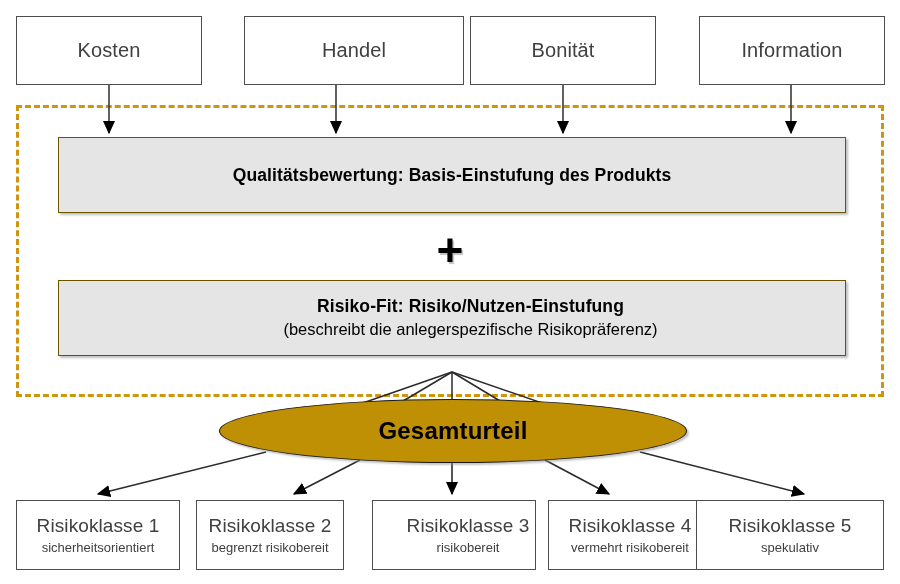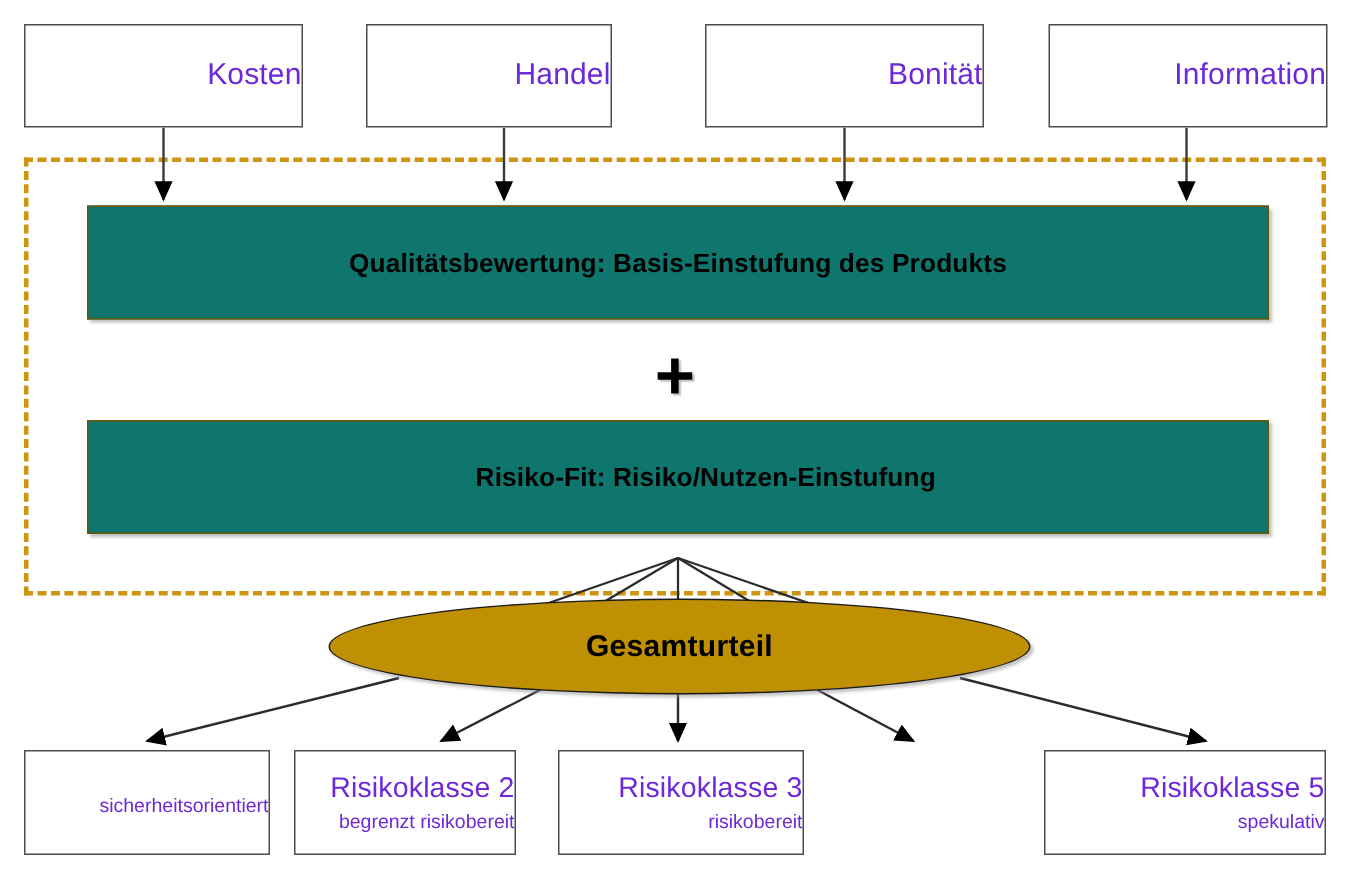--- a/index.html
+++ b/index.html
@@ -38,24 +38,24 @@
     background: transparent;
   }
   
   .wbox {
     position: absolute;
     box-sizing: border-box;
     border: 1.6px solid #4d4d4d;
     background: #ffffff;
     display: flex;
     flex-direction: column;
-    align-items: flex-end;
+    align-items: center;
     justify-content: center;
     text-align: center;
-    color: #6d28d9;
+    color: #404040;
   }
   .wbox .main {
     font-size: 19px;
     line-height: 1.15;
     letter-spacing: 0.1px;
     white-space: nowrap;
   }
   .wbox .sub {
     font-size: 13px;
     line-height: 1.2;
@@ -64,21 +64,21 @@
   }
   
   .src-box { height: 69px; top: 16px; }
   .src-box .main { font-size: 20px; }
   
   .risk-box { height: 70px; top: 500px; }
   
   .goldbar {
     position: absolute;
     box-sizing: border-box;
-    background: #0f766e;
+    background: #e5e5e5;
     border: 1.4px solid #6b5400;
     box-shadow: 2px 2px 2px rgba(140,140,140,0.55);
     display: flex;
     flex-direction: column;
     align-items: center;
     justify-content: center;
     text-align: center;
     color: #000000;
     left: 58px;
     width: 788px;
@@ -119,21 +119,21 @@
     width: 466px;
     height: 62px;
     border-radius: 50%;
     background: #bf8f04;
     border: 1.5px solid #1a1a1a;
     box-shadow: 2px 2px 2px rgba(150,150,150,0.55);
     display: flex;
     align-items: center;
     justify-content: center;
     color: #000000;
-    font-size: 20px;
+    font-size: 24px;
     font-weight: bold;
     letter-spacing: 0.2px;
   }
 </style>
 </head>
 <body>
 
 <div id="canvas">
 
   <div class="dashed-frame"></div>
@@ -165,53 +165,59 @@
       <line x1="360" y1="460" x2="294" y2="494"></line>
       <line x1="452" y1="461" x2="452" y2="494"></line>
       <line x1="545" y1="460" x2="609" y2="494"></line>
       <line x1="640" y1="452" x2="804" y2="494"></line>
     </g>
   </svg>
 
   <div class="wbox src-box" style="left:16px;  width:186px;">
     <span class="main">Kosten</span>
   </div>
-  <div class="wbox src-box" style="left:244px; width:164px;">
+  <div class="wbox src-box" style="left:244px; width:220px;">
     <span class="main">Handel</span>
   </div>
   <div class="wbox src-box" style="left:470px; width:186px;">
     <span class="main">Bonität</span>
   </div>
   <div class="wbox src-box" style="left:699px; width:186px;">
     <span class="main">Information</span>
   </div>
 
   <div class="goldbar" id="gold-quality">
     <span class="title">Qualitätsbewertung: Basis-Einstufung des Produkts</span>
   </div>
 
   <div class="plus-sign">+</div>
 
   <div class="goldbar" id="gold-riskfit">
     <span class="title">Risiko-Fit: Risiko/Nutzen-Einstufung</span>
+    <span class="desc">(beschreibt die anlegerspezifische Risikopräferenz)</span>
   </div>
 
   <div class="ellipse">
     <span>Gesamturteil</span>
   </div>
 
   <div class="wbox risk-box" style="left:16px;  width:164px;">
+    <span class="main">Risikoklasse 1</span>
     <span class="sub">sicherheitsorientiert</span>
   </div>
   <div class="wbox risk-box" style="left:196px; width:148px;">
     <span class="main">Risikoklasse 2</span>
     <span class="sub">begrenzt risikobereit</span>
   </div>
   <div class="wbox risk-box" style="left:372px; width:164px;padding-left:28px;">
     <span class="main">Risikoklasse 3</span>
     <span class="sub">risikobereit</span>
   </div>
+  <div class="wbox risk-box" style="left:548px; width:164px;">
+    <span class="main">Risikoklasse 4</span>
+    <span class="sub">vermehrt risikobereit</span>
+  </div>
   <div class="wbox risk-box" style="left:696px; width:188px;">
     <span class="main">Risikoklasse 5</span>
     <span class="sub">spekulativ</span>
   </div>
 
 </div>
 
 </body></html>

